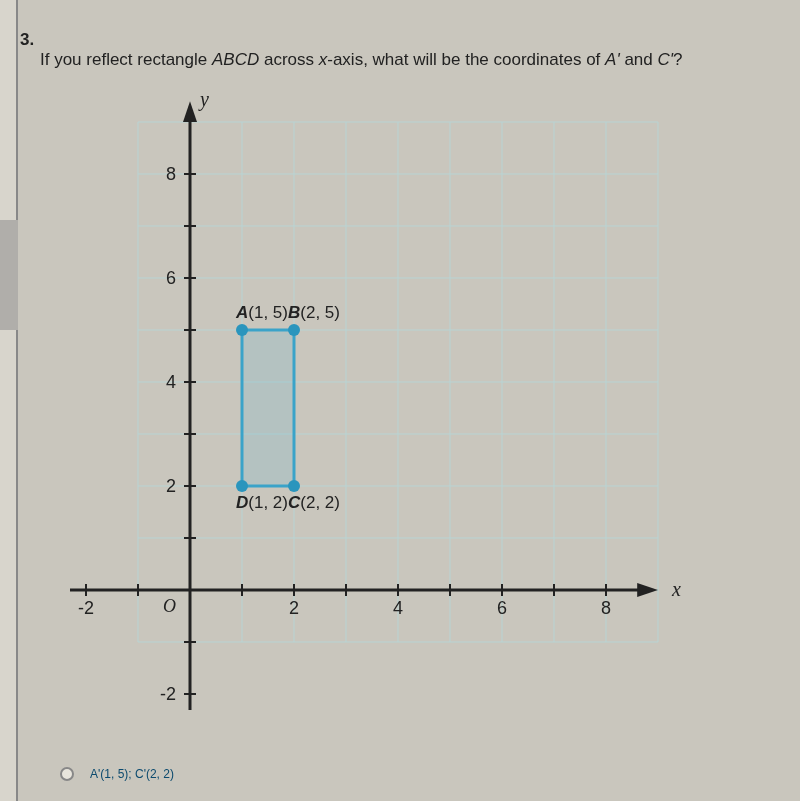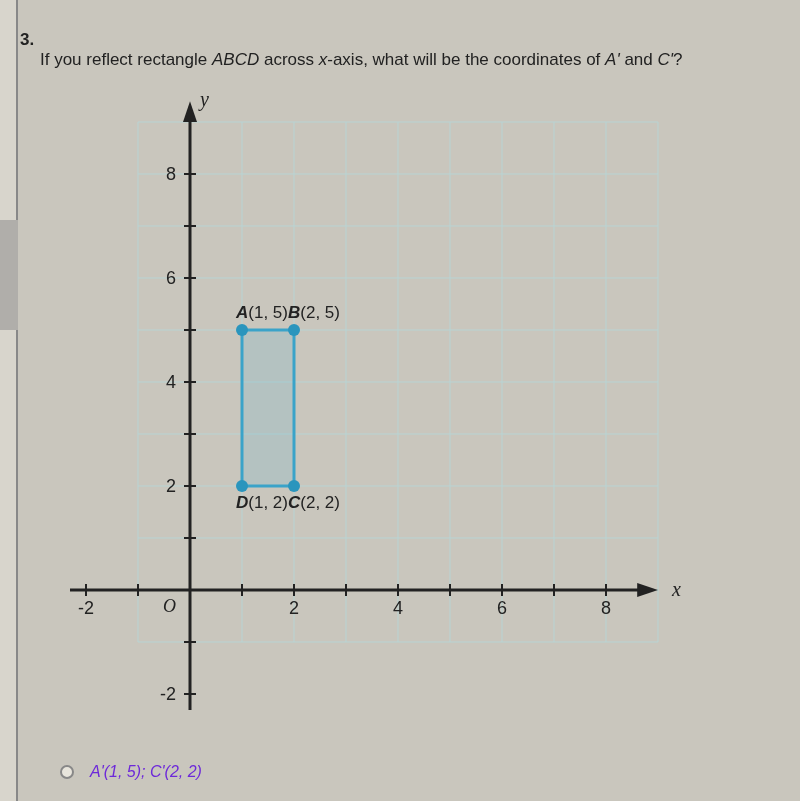--- a/index.html
+++ b/index.html
@@ -61,23 +61,22 @@
       gap: 16px;
     }
     .radio {
       width: 14px;
       height: 14px;
       border-radius: 50%;
       border: 2px solid #888;
       background: #e8e5dc;
     }
     .opt-text {
-      font-size: 16px;
-      color: #6d28d9;
-      font-style: italic;
+      font-size: 12px;
+      color: #0c4a6e;
     }
   </style>
 </head>
 <body>
 
 <div class="left-edge"></div>
 <div class="left-edge-shade"></div>
 
 <div class="question-row">
   <div class="q-number">3.</div>

